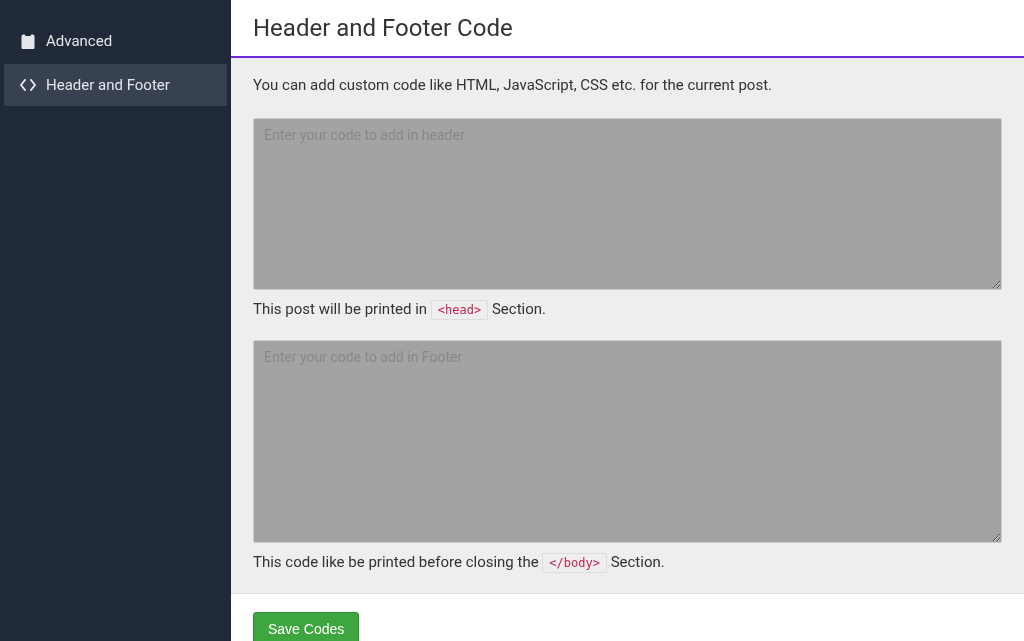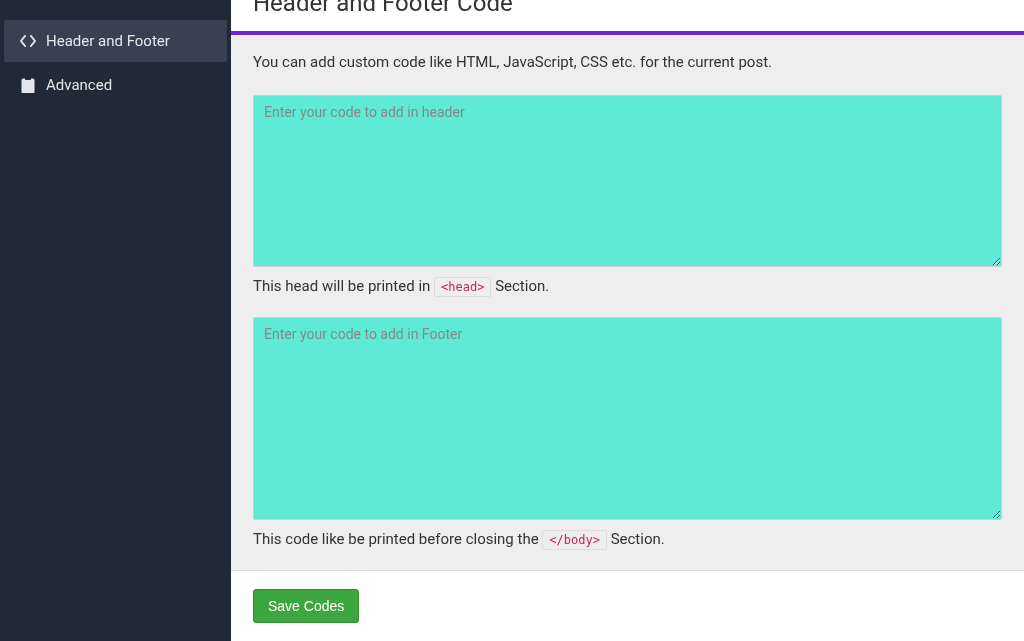--- a/index.html
+++ b/index.html
@@ -40,49 +40,48 @@
       align-items: center;
       justify-content: center;
       flex-shrink: 0;
     }
     .main {
       flex: 1;
       height: 100%;
       overflow-y: auto;
       display: flex;
       flex-direction: column;
-      justify-content: flex-end;
     }
     .page-title {
       font-size: 24px;
       font-weight: 400;
       color: #333;
       padding: 14px 22px 14px 22px;
     }
     .content-box {
       background: #eeeeee;
       padding: 18px 22px 22px 22px;
-      border-top: 4px solid #6d28d9;
+      border-top: 2px solid #6d28d9;
       border-bottom: 1px solid #ddd;
     }
     .description {
       font-size: 15px;
       color: #333;
       margin-bottom: 24px;
     }
     .field-label {
       font-size: 15px;
       font-weight: 600;
       color: #333;
       margin-bottom: 8px;
       display: block;
     }
     .code-textarea {
       width: 100%;
-      background: #5eead4;
+      background: #a3a3a3;
       border: 1px solid #ccc;
       border-radius: 2px;
       padding: 8px 10px;
       font-family: inherit;
       font-size: 14px;
       color: #333;
       resize: both;
       overflow: auto;
     }
     .code-textarea::placeholder {
@@ -116,49 +115,49 @@
       padding: 8px 14px;
       font-size: 14px;
       border-radius: 3px;
       cursor: pointer;
     }
   </style>
 </head>
 <body>
 
 <div class="sidebar">
+  <div class="sidebar-item">
+    <span class="sidebar-icon">
+      <svg width="14" height="16" viewBox="0 0 14 16" fill="none">
+        <rect x="1" y="2" width="12" height="14" rx="1" fill="#e5e7eb" stroke="#e5e7eb" stroke-width="1"></rect>
+        <rect x="4" y="0" width="6" height="3" rx="1" fill="#1f2937"></rect>
+      </svg>
+    </span>
+    <span>Advanced</span>
+  </div>
   <div class="sidebar-item active">
     <span class="sidebar-icon">
       <svg width="16" height="12" viewBox="0 0 16 12" fill="none">
         <path d="M5 1 L1 6 L5 11" stroke="#e5e7eb" stroke-width="2" fill="none" stroke-linecap="round" stroke-linejoin="round"></path>
         <path d="M11 1 L15 6 L11 11" stroke="#e5e7eb" stroke-width="2" fill="none" stroke-linecap="round" stroke-linejoin="round"></path>
       </svg>
     </span>
     <span>Header and Footer</span>
-  </div>
-  <div class="sidebar-item">
-    <span class="sidebar-icon">
-      <svg width="14" height="16" viewBox="0 0 14 16" fill="none">
-        <rect x="1" y="2" width="12" height="14" rx="1" fill="#e5e7eb" stroke="#e5e7eb" stroke-width="1"></rect>
-        <rect x="4" y="0" width="6" height="3" rx="1" fill="#1f2937"></rect>
-      </svg>
-    </span>
-    <span>Advanced</span>
   </div>
 </div>
 
 <div class="main">
   <h1 class="page-title">Header and Footer Code</h1>
 
   <div class="content-box">
     <p class="description">You can add custom code like HTML, JavaScript, CSS etc. for the current post.</p>
 
     <textarea class="code-textarea header-ta" placeholder="Enter your code to add in header" style=""></textarea>
     <p class="hint">
-      <span>This head will be printed in </span>
+      <span>This post will be printed in </span>
       <code class="tag">&lt;head&gt;</code>
       <span> Section.</span>
     </p>
 
     <textarea class="code-textarea footer-ta" placeholder="Enter your code to add in Footer" style=""></textarea>
     <p class="hint">
       <span>This code like be printed before closing the </span>
       <code class="tag">&lt;/body&gt;</code>
       <span> Section.</span>
     </p>

